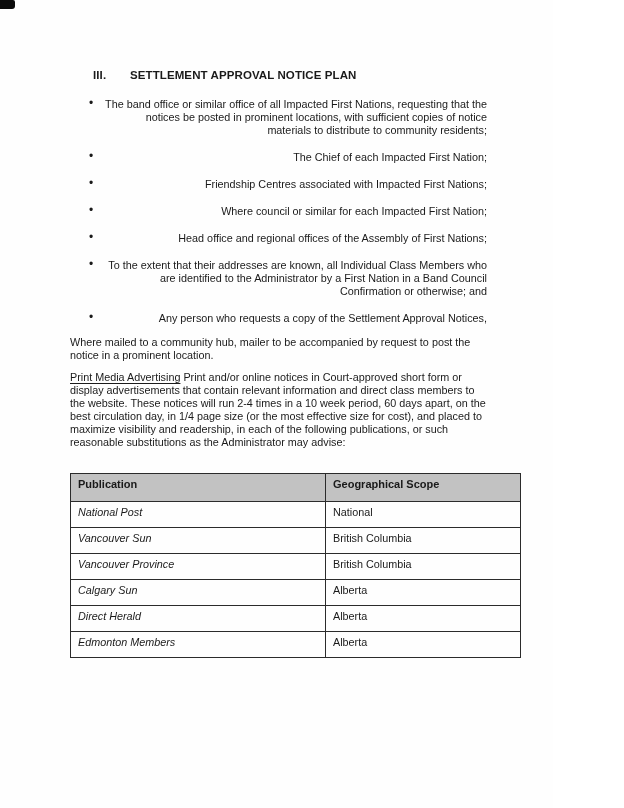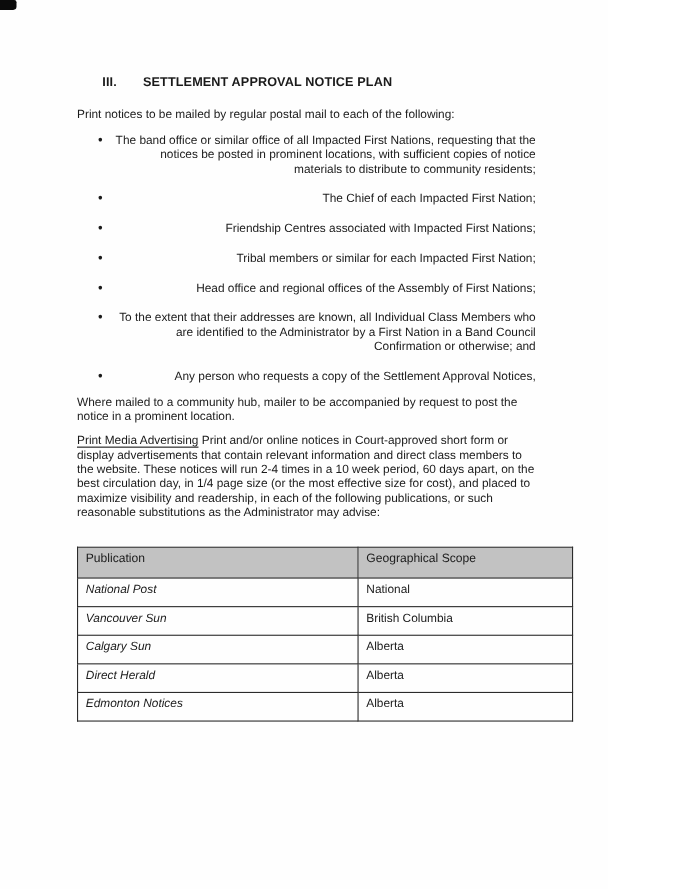--- a/index.html
+++ b/index.html
@@ -62,45 +62,44 @@
     border:1px solid #2b2b2b;
     text-align:left;
     vertical-align:top;
     padding:4px 6px 2px 7px;
     overflow:hidden;
   }
   table.pub-table th{
     background:var(--header-bg,#c2c2c2);
     height:21px;
     font-size:11px;
-    font-weight:normal;
+    font-weight:bold;
   }
   table.pub-table td{height:19px;}
   td.pub-name{font-style:italic;}
 </style>
 </head>
 <body>
 
 <div class="page">
   <div class="scan-mark"></div>
 
   <div class="content">
 
     <h1 class="doc-heading">
       <span class="heading-num">III.</span><span>SETTLEMENT APPROVAL NOTICE PLAN</span>
     </h1>
 
 
-    <p class="intro">Print notices to be mailed by regular postal mail to each of the following:</p>
 
     <ul class="bullets">
       <li>The band office or similar office of all Impacted First Nations, requesting that the notices be posted in prominent locations, with sufficient copies of notice materials to distribute to community residents;</li>
       <li>The Chief of each Impacted First Nation;</li>
       <li>Friendship Centres associated with Impacted First Nations;</li>
-      <li>Tribal members or similar for each Impacted First Nation;</li>
+      <li>Where council or similar for each Impacted First Nation;</li>
       <li>Head office and regional offices of the Assembly of First Nations;</li>
       <li>To the extent that their addresses are known, all Individual Class Members who are identified to the Administrator by a First Nation in a Band Council Confirmation or otherwise; and</li>
       <li>Any person who requests a copy of the Settlement Approval Notices,</li>
     </ul>
 
     <p class="footnote">Where mailed to a community hub, mailer to be accompanied by request to post the
 notice in a prominent location.</p>
 
     <p class="pm-paragraph">
       <span class="underlined">Print Media Advertising</span><span> Print and/or online notices in Court-approved short form or display advertisements that contain relevant information and direct class members to the website. These notices will run 2-4 times in a 10 week period, 60 days apart, on the best circulation day, in 1/4 page size (or the most effective size for cost), and placed to maximize visibility and readership, in each of the following publications, or such reasonable substitutions as the Administrator may advise:</span>
@@ -120,28 +119,32 @@
       <tbody>
         <tr>
           <td class="pub-name">National Post</td>
           <td>National</td>
         </tr>
         <tr>
           <td class="pub-name">Vancouver Sun</td>
           <td>British Columbia</td>
         </tr>
         <tr>
+          <td class="pub-name">Vancouver Province</td>
+          <td>British Columbia</td>
+        </tr>
+        <tr>
           <td class="pub-name">Calgary Sun</td>
           <td>Alberta</td>
         </tr>
         <tr>
           <td class="pub-name">Direct Herald</td>
           <td>Alberta</td>
         </tr>
         <tr>
-          <td class="pub-name">Edmonton Notices</td>
+          <td class="pub-name">Edmonton Members</td>
           <td>Alberta</td>
         </tr>
       </tbody>
     </table>
 
   </div>
 </div>
 
 </body></html>

